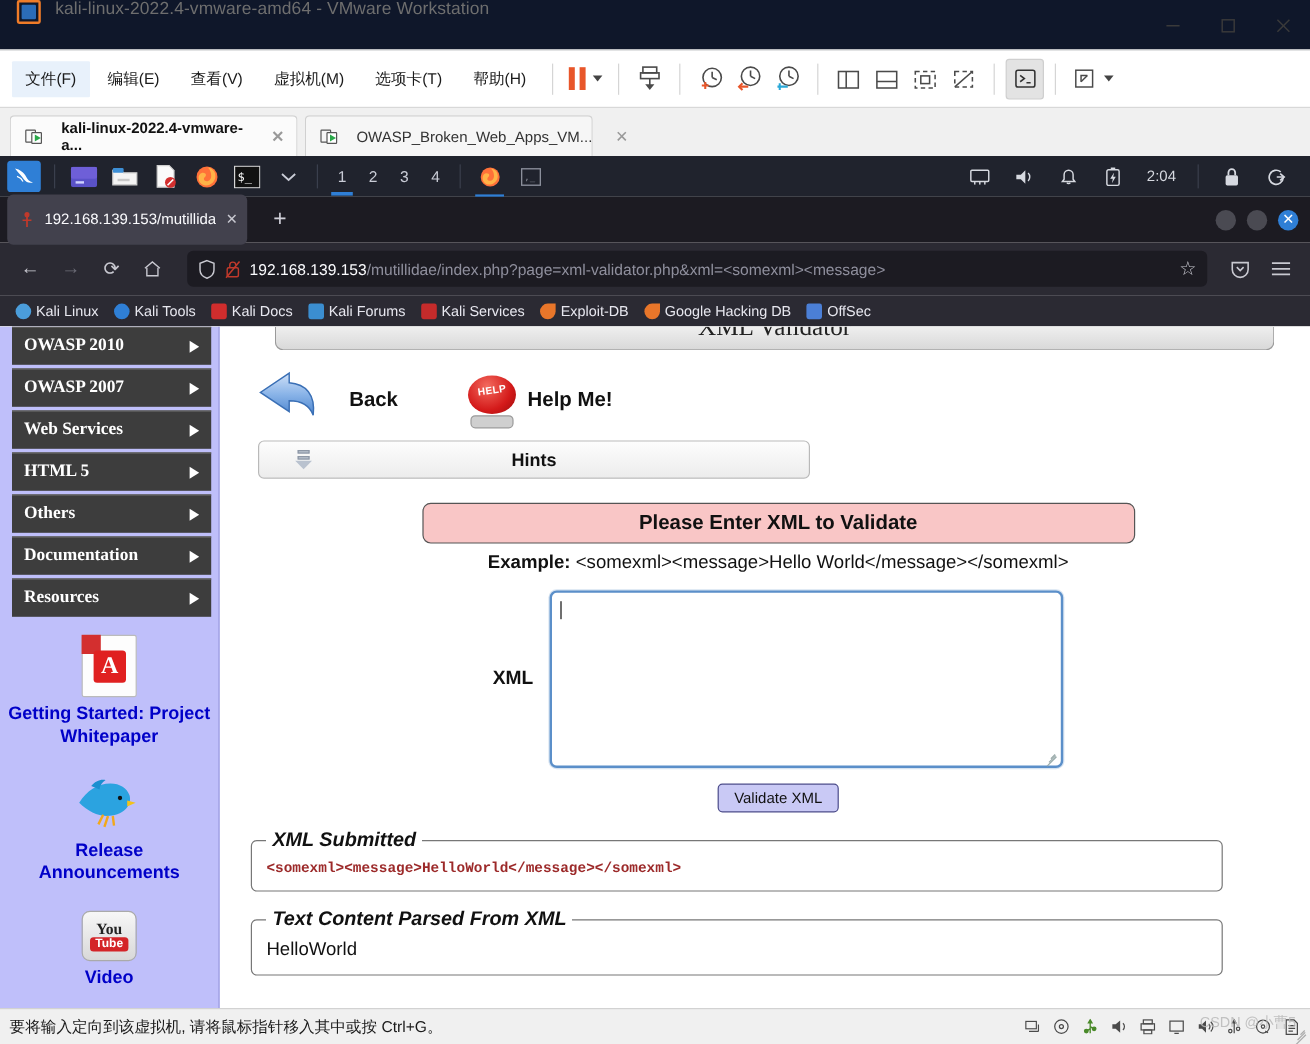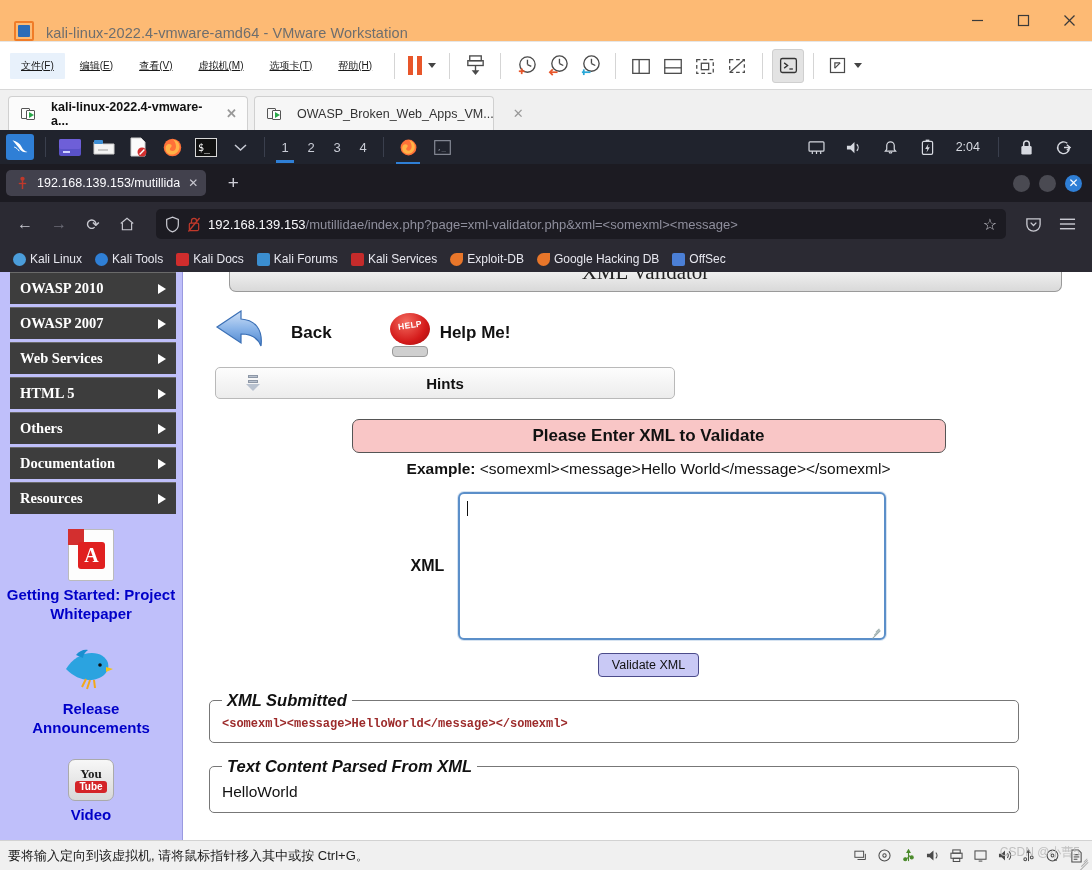--- a/index.html
+++ b/index.html
@@ -9,38 +9,38 @@
     font-family:"Liberation Sans", sans-serif;
     background:#fff;
     position:relative;
   }
 
   
   #vmware-window { width:1092px; height:870px; display:flex; flex-direction:column; background:#f0f0f0; }
 
   
   .vm-titlebar {
-    height:42px; background:#fdba74; display:flex; align-items:flex-end;
+    height:42px; background:#0f172a; display:flex; align-items:flex-start;
     border-bottom:1px solid #e6e6e6; flex:0 0 42px;
   }
   .vm-title-icon { width:20px; height:20px; margin-left:14px; margin-right:12px; position:relative; flex:0 0 20px;}
   .vm-title-icon .outer { position:absolute; inset:0; border:2px solid #f07c28; border-radius:2px; }
   .vm-title-icon .inner { position:absolute; left:4px; top:4px; width:12px; height:12px; background:#2b6cb8; border-radius:1px;}
   .vm-title-text { font-size:14.5px; color:#6e6e6e; letter-spacing:.1px; }
   .vm-winbtns { margin-left:auto; display:flex; height:42px; }
   .vm-winbtn { width:46px; height:42px; display:flex; align-items:center; justify-content:center; }
   .vm-winbtn svg { stroke:#3a3a3a; }
 
   
   .vm-menubar {
     height:48px; flex:0 0 48px; background:#ffffff; display:flex; align-items:center;
     border-bottom:1px solid #d8d8d8; padding-left:8px;
   }
   .vm-menu-item {
-    font-size:10px; color:#1a1a1a; padding:6px 11px; margin:0 2px; border-radius:1px;text-decoration:underline;
+    font-size:13px; color:#1a1a1a; padding:6px 11px; margin:0 2px; border-radius:1px;
   }
   .vm-menu-item.active { background:#e8f1fb; }
   .vm-tb-sep { width:1px; height:26px; background:#d5d5d5; margin:0 9px; }
   .vm-tb-btn { display:flex; align-items:center; justify-content:center; height:34px; min-width:32px; padding:0 4px; border-radius:3px;}
   .vm-tb-btn.selected { background:#e3e3e3; border:1px solid #cfcfcf; }
   .pause-bars { display:flex; gap:4px; }
   .pause-bars i { display:block; width:5px; height:19px; background:#e8562a; }
   .caret { width:0;height:0;border-left:4.5px solid transparent;border-right:4.5px solid transparent;border-top:5px solid #444; margin-left:6px;}
 
   
@@ -70,21 +70,21 @@
   .ws-num { color:#c9ccd6; font-size:13px; width:26px; text-align:center; position:relative; }
   .ws-num.active::after{content:"";position:absolute;left:4px;right:4px;bottom:-8px;height:2.5px;background:#2f7fd6;}
   .kali-right { margin-left:auto; display:flex; align-items:center; gap:3px; padding-right:6px;}
   .kali-clock{color:#d6d9e0;font-size:12.5px;margin:0 8px;}
   .taskitem { width:28px;height:26px;display:flex;align-items:center;justify-content:center;position:relative;margin:0 3px;}
   .taskitem.act::after{content:"";position:absolute;left:2px;right:2px;bottom:-4px;height:2.5px;background:#2f7fd6;}
 
   
   .ff-tabstrip { height:38px; flex:0 0 38px; background:#1c1b22; display:flex; align-items:center; padding-left:6px; position:relative;}
   .ff-tab {
-    height:26px; background:#42414d; border-radius:5px; display:flex; align-items:center; gap:8px;
+    height:42px; background:#42414d; border-radius:5px; display:flex; align-items:center; gap:8px;
     padding:0 8px 0 10px; max-width:215px; color:#fbfbfe; font-size:12.5px;
   }
   .ff-tab .t-label { white-space:nowrap; overflow:hidden; max-width:150px; }
   .ff-newtab { color:#cfcfd8; font-size:19px; margin-left:14px; width:26px;text-align:center;}
   .ff-wincontrols { margin-left:auto; display:flex; align-items:center; gap:9px; padding-right:10px;}
   .wc-dot{width:17px;height:17px;border-radius:50%;background:#4a4a52;}
   .wc-dot.closebtn{background:#2f7fd6;display:flex;align-items:center;justify-content:center;color:#fff;font-size:12px;line-height:1;}
 
   .ff-navbar { height:44px; flex:0 0 44px; background:#2b2a33; display:flex; align-items:center; padding:0 10px; gap:4px;}
   .nav-btn { width:30px;height:30px;display:flex;align-items:center;justify-content:center;color:#c9c9d1; font-size:16px;}

